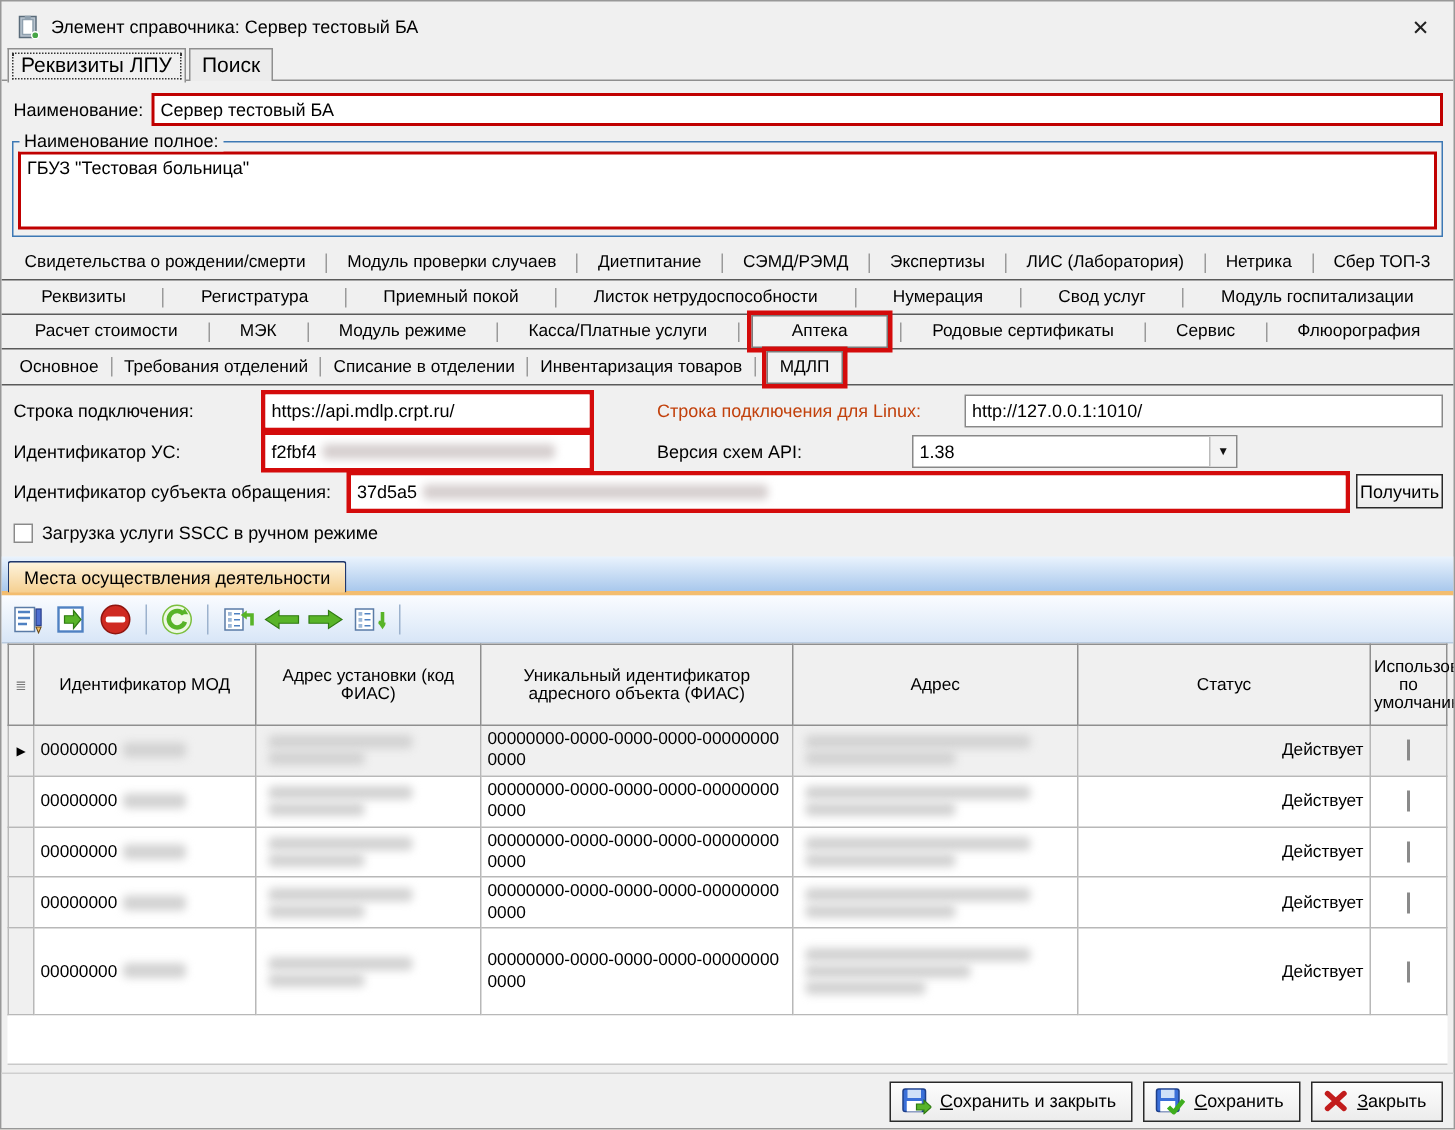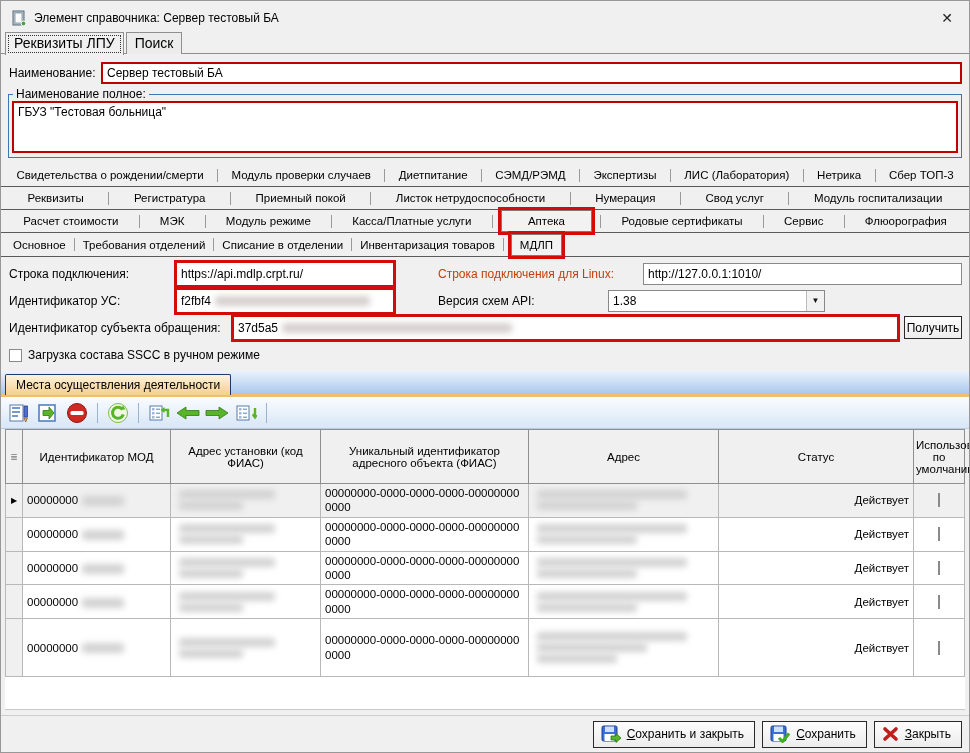--- a/index.html
+++ b/index.html
@@ -244,21 +244,21 @@
           <span class="redact" style="width:230px"></span>
         </div>
       </div>
       <button class="btn get-btn">
           <span>Получить</span>
         </button>
     </div>
 
     <div class="chk-row">
       <span class="checkbox"></span>
-      <span>Загрузка состава SSCC в ручном режиме</span>
+      <span>Загрузка услуги SSCC в ручном режиме</span>
     </div>
   </div>
 
   <div class="tabstrip">
     <span class="places-tab">
       <span>Места осуществления деятельности</span>
     </span>
   </div>
   <div class="tan-line"></div>
 

